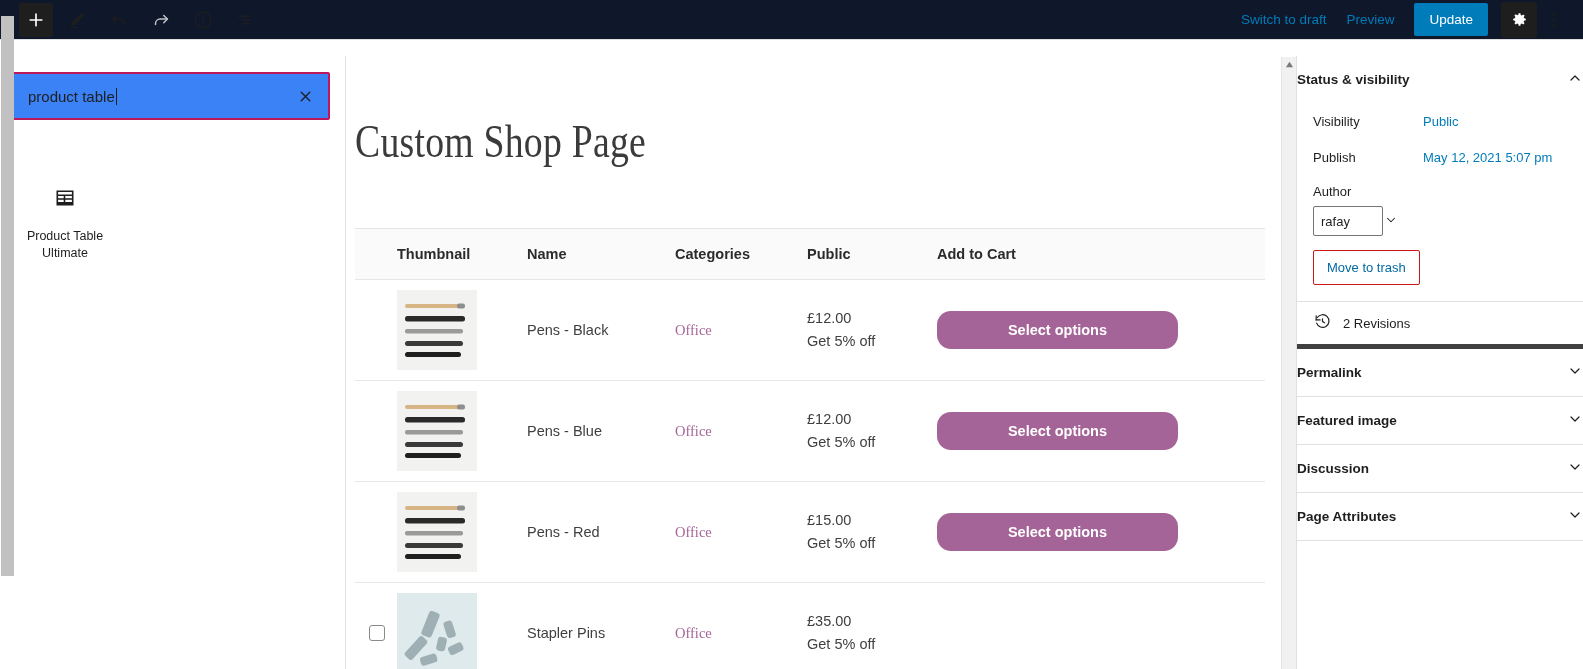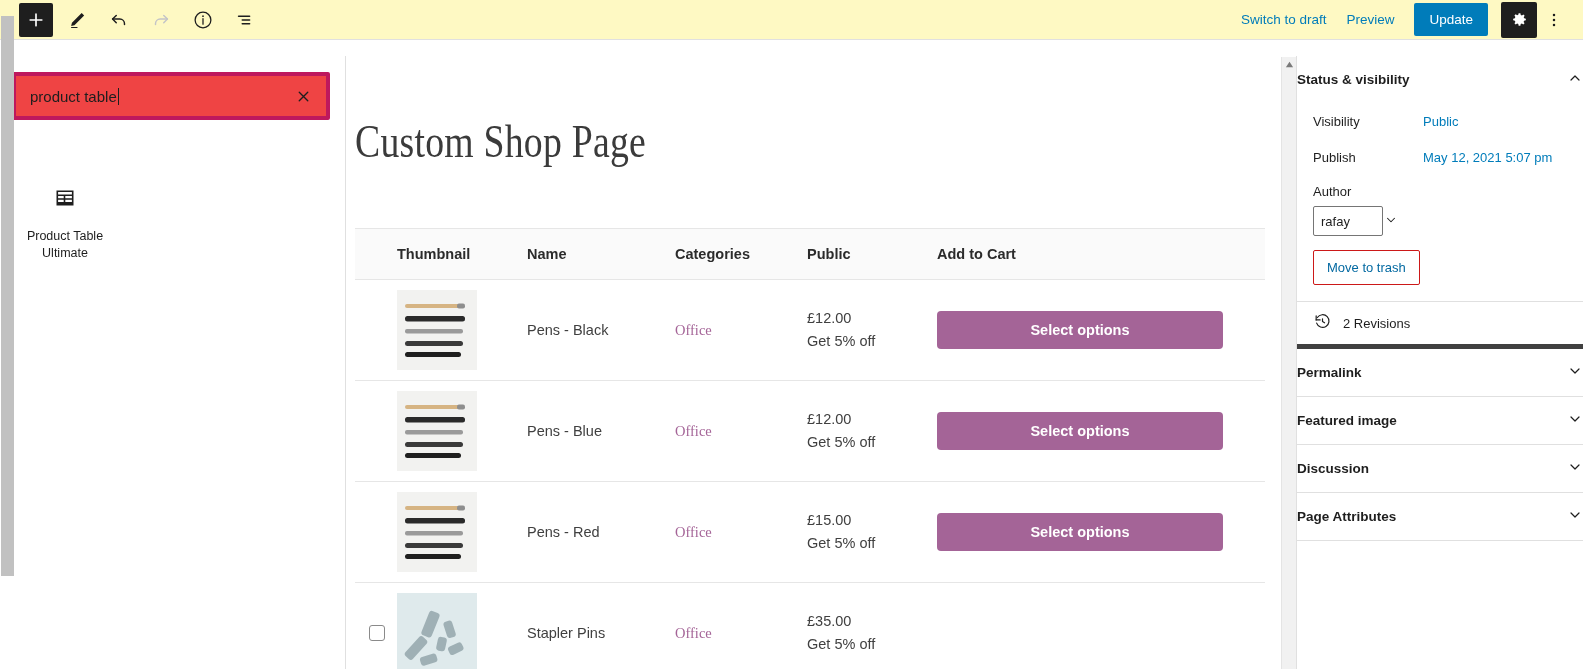--- a/index.html
+++ b/index.html
@@ -7,21 +7,21 @@
     width: 1583px; height: 669px;
     font-family: "Liberation Sans", sans-serif;
     background: #ffffff;
     overflow: hidden;
   }
   .app { position: relative; width: 1583px; height: 669px; }
 
   
   .topbar {
     position: absolute; top: 0; left: 0; width: 1583px; height: 40px;
-    background: #fef9c3; border-bottom: 1px solid #e0e0e0;
+    background: #0f172a; border-bottom: 1px solid #e0e0e0;
     display: flex; align-items: center;
   }
   .tb-left { display: flex; align-items: center; padding-left: 19px; gap: 0px; }
   .tb-right { margin-left: auto; display: flex; align-items: center; padding-right: 14px; gap: 0px; }
 
   .inserter {
     width: 34px; height: 34px; background: #1e1e1e; color: #fff;
     display: flex; align-items: center; justify-content: center;
     border-radius: 2px; cursor: pointer;
   }
@@ -52,23 +52,23 @@
 
   
   .left-panel {
     position: absolute; top: 56px; left: 0; width: 346px; height: 613px;
     background: #fff; border-right: 1px solid #e0e0e0;
   }
   .search-wrap {
     margin: 16px 16px 0 12px; position: relative;
   }
   .search-box {
-    width: 318px; height: 48px; border: 4px solid #be185d; border-radius: 2px;
+    width: 318px; height: 48px; border: 2px solid #be185d; border-radius: 2px;
     display: flex; align-items: center; padding: 0 14px;
-    background: #ef4444;
+    background: #3b82f6;
   }
   .search-text {
     font-size: 15px; color: #1e1e1e; flex: 1; font-family: inherit;
     white-space: nowrap; position: relative;
   }
   .caret {
     display: inline-block; width: 1px; height: 17px; background: #1e1e1e;
     vertical-align: -3px; margin-left: 1px;
   }
   .clear-x { color: #1e1e1e; cursor: pointer; display: flex; align-items: center; }
@@ -117,23 +117,23 @@
   .col-cart  { width: 328px; }
 
   .thumb {
     width: 80px; height: 80px; display: block;
     border: 0;
   }
   .cat-link { color: #a46497; cursor: pointer; font-family: Liberation Serif, serif; }
   .price-main { display: block; line-height: 1.6; }
   .price-sub  { display: block; line-height: 1.6; }
   .select-btn {
-    display: block; width: 286px; height: 38px; background: #a46497;
+    display: block; width: 241px; height: 38px; background: #a46497;
     color: #ffffff; font-size: 14.5px; font-weight: bold;
-    border: none; border-radius: 4px; cursor: pointer; font-family: inherit;
+    border: none; border-radius: 14px; cursor: pointer; font-family: inherit;
   }
   .row-check {
     width: 16px; height: 16px; border: 1px solid #8a8a8a; border-radius: 3px;
     background: #fff; margin-left: 14px; cursor: pointer; display: block;
   }
 
   
   .vscroll {
     position: absolute; top: 57px; left: 1281px; width: 15px; height: 612px;
     background: #f1f1f1; border-left: 1px solid #e4e4e4;

